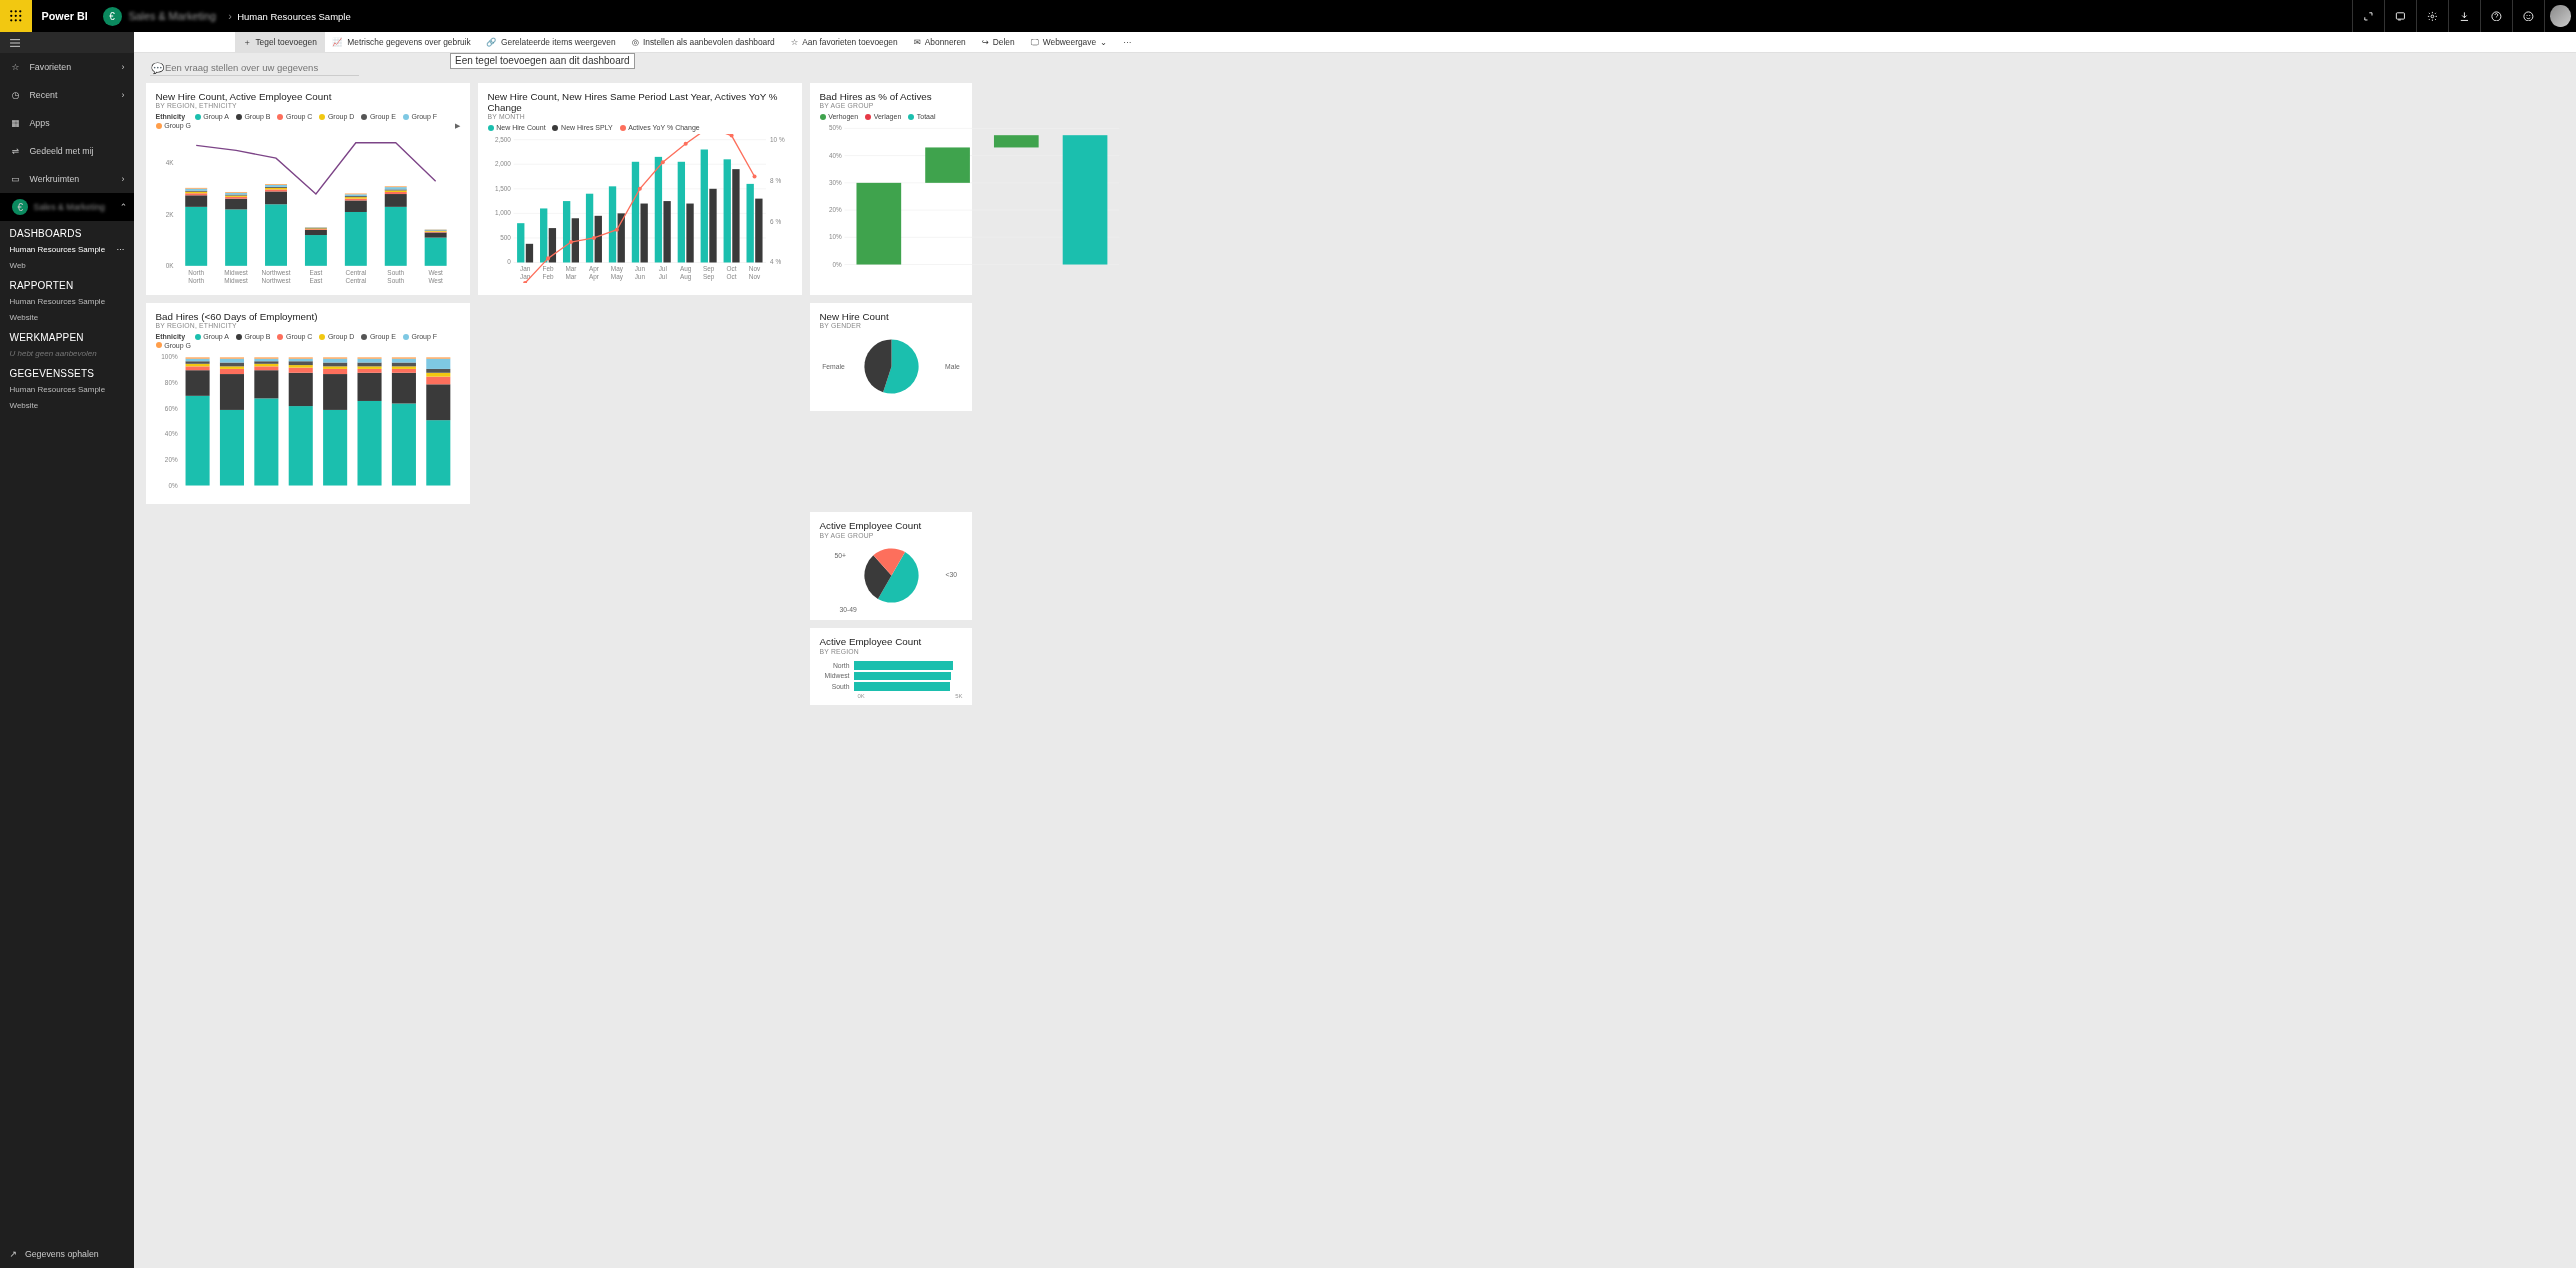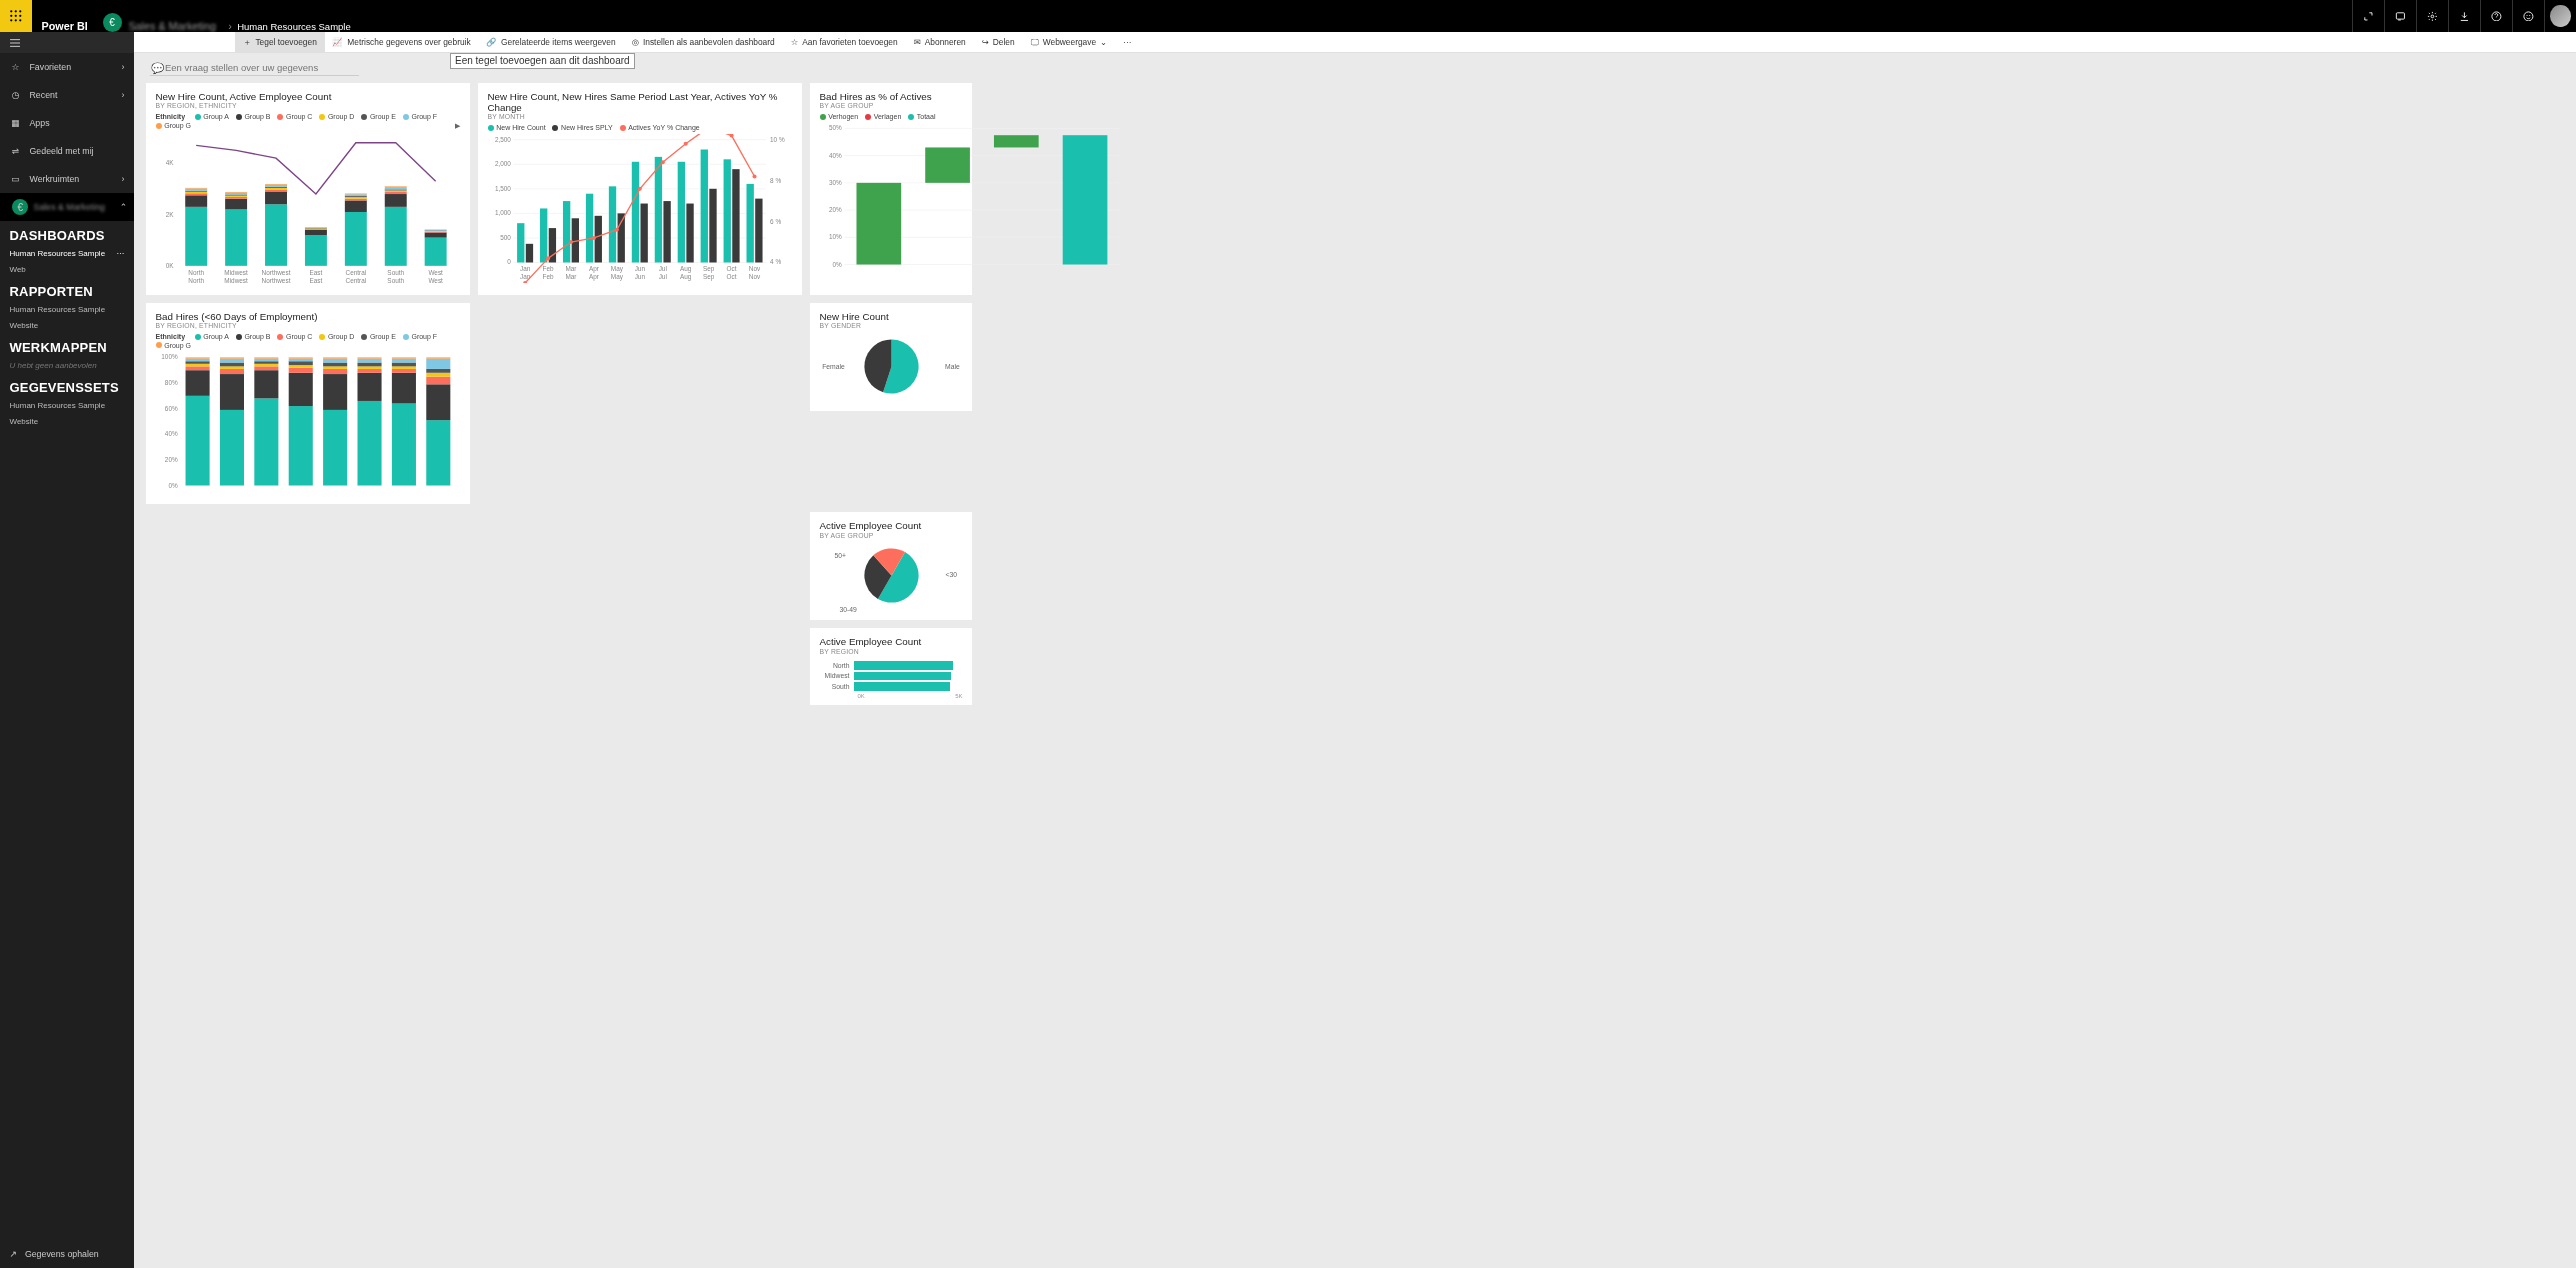--- a/index.html
+++ b/index.html
@@ -1,37 +1,37 @@
 <!DOCTYPE html>
 <html style="font-size:10.8px"><head>
 <meta charset="utf-8">
 <style>
 *{margin:0;padding:0;box-sizing:border-box;font-family:"Segoe UI",Arial,sans-serif}
 body{background:#eaeaea;overflow:hidden}
-.topbar{height:32px;background:#000;display:flex;align-items:flex-end;color:#fff}
+.topbar{height:32px;background:#000;display:flex;align-items:center;color:#fff}
 .waffle{width:32px;height:32px;background:#f2c811;display:flex;align-items:center;justify-content:center}
 .waffle svg{width:13.5px;height:13.5px}
 .brand{font-size:10.8px;font-weight:600;padding:0 9.5px}
 .ws-icon{width:19px;height:19px;border-radius:50%;background:#0b8a5f;display:flex;align-items:center;justify-content:center;margin-left:5.4px;font-size:10px}
 .ws-name{padding:0 6.8px;color:#999;filter:blur(1.4px)}
 .crumb{color:#fff;font-size:9.5px}
 .chev{padding:0 5.4px;color:#888}
 .tbar-right{margin-left:auto;display:flex;height:32px}
 .tbar-btn{width:32px;height:32px;display:flex;align-items:center;justify-content:center;border-left:0.7px solid #333;cursor:pointer}
 .avatar{width:21.6px;height:21.6px;border-radius:50%;background:linear-gradient(135deg,#888,#ccc);margin:0 5.4px}
 .shell{display:flex;height:calc(100vh - 32px)}
 .sidebar{width:134px;background:#1f1f1f;color:#ccc;display:flex;flex-direction:column;font-size:8.8px}
 .side-hamburger{height:21px;display:flex;align-items:center;padding:0 9.5px;background:#2a2a2a}
 .side-item{display:flex;align-items:center;height:28px;padding:0 9.5px;cursor:pointer}
 .side-item .ic{width:12px;margin-right:8px;display:flex;justify-content:center}
 .side-item .arrow{margin-left:auto}
 .side-ws{background:#000;height:28px;display:flex;align-items:center;padding:0 6.8px}
 .side-ws .ws-icon{width:16px;height:16px}
 .side-ws .nm{color:#888;filter:blur(1.4px);flex:1;padding-left:5.4px}
-.side-section{padding:6.8px 9.5px 2.7px;font-size:13px;font-weight:700;color:#fff;letter-spacing:0.2px}
+.side-section{padding:6.8px 9.5px 2.7px;font-size:10px;font-weight:400;color:#fff;letter-spacing:0.2px}
 .side-link{padding:3.4px 9.5px;font-size:8px;color:#bbb;cursor:pointer;display:flex;align-items:center}
 .side-link.active{color:#fff}
 .side-muted{padding:3.4px 9.5px;font-size:8px;font-style:italic;color:#777}
 .side-footer{margin-top:auto;height:28px;display:flex;align-items:center;padding:0 9.5px;cursor:pointer}
 .side-footer .ic{margin-right:8px}
 .main{flex:1;display:flex;flex-direction:column;overflow:hidden}
 .cmdbar{height:21px;background:#fff;display:flex;align-items:center;font-size:8.4px;color:#333;border-bottom:0.7px solid #e0e0e0;padding-left:101px;position:relative}
 .cmd{display:flex;align-items:center;height:21px;padding:0 8px;cursor:pointer;gap:4px}
 .cmd.active{background:#e0e0e0}
 .cmd .ci{display:flex;align-items:center}

